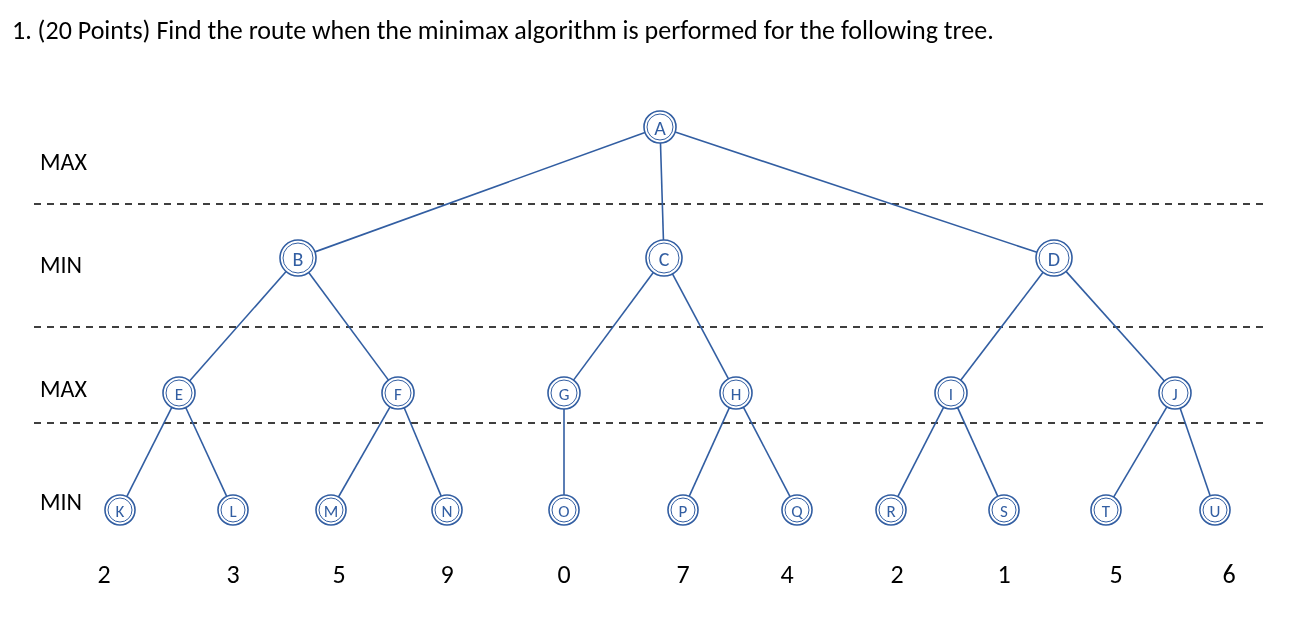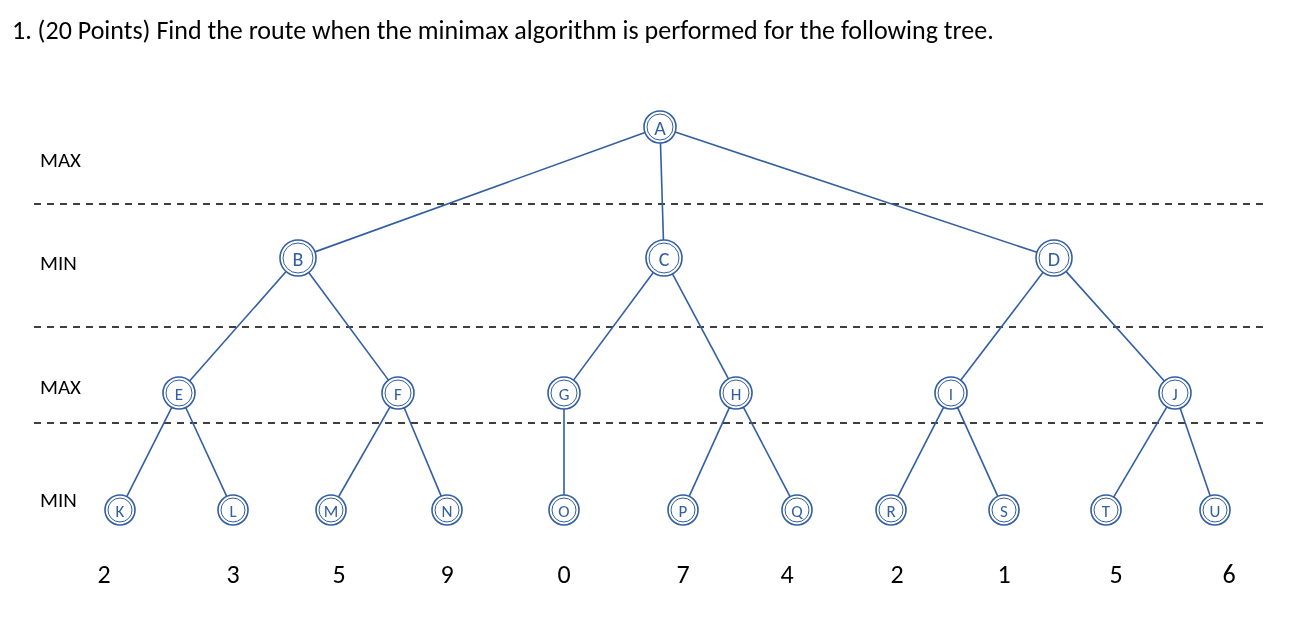--- a/index.html
+++ b/index.html
@@ -17,21 +17,21 @@
     height: 626px;
   }
   .question {
     position: absolute;
     top: 14px;
     left: 12px;
     font-size: 26px;
   }
   .level-label {
     position: absolute;
-    font-size: 21px;
+    font-size: 24px;
     left: 40px;
   }
   svg.tree {
     position: absolute;
     top: 0;
     left: 0;
   }
   text.node-label {
     font-family: "Calibri", "Segoe UI", Arial, sans-serif;
     fill: #325EA2;

